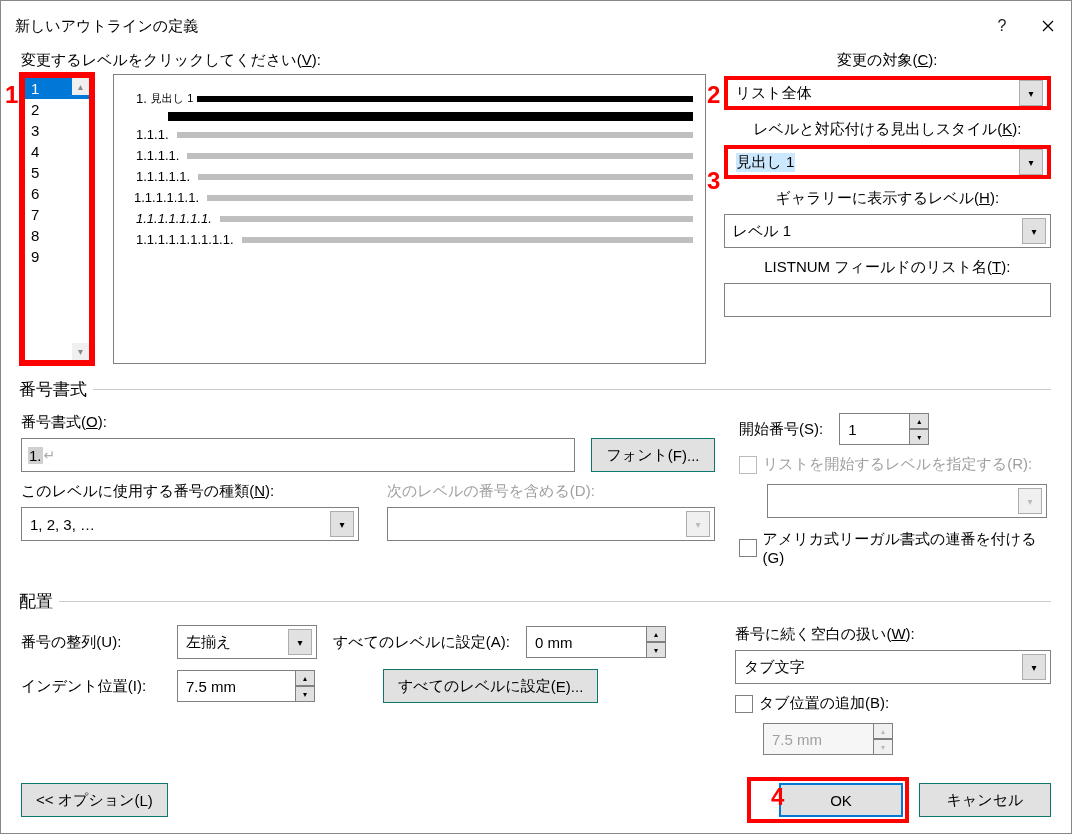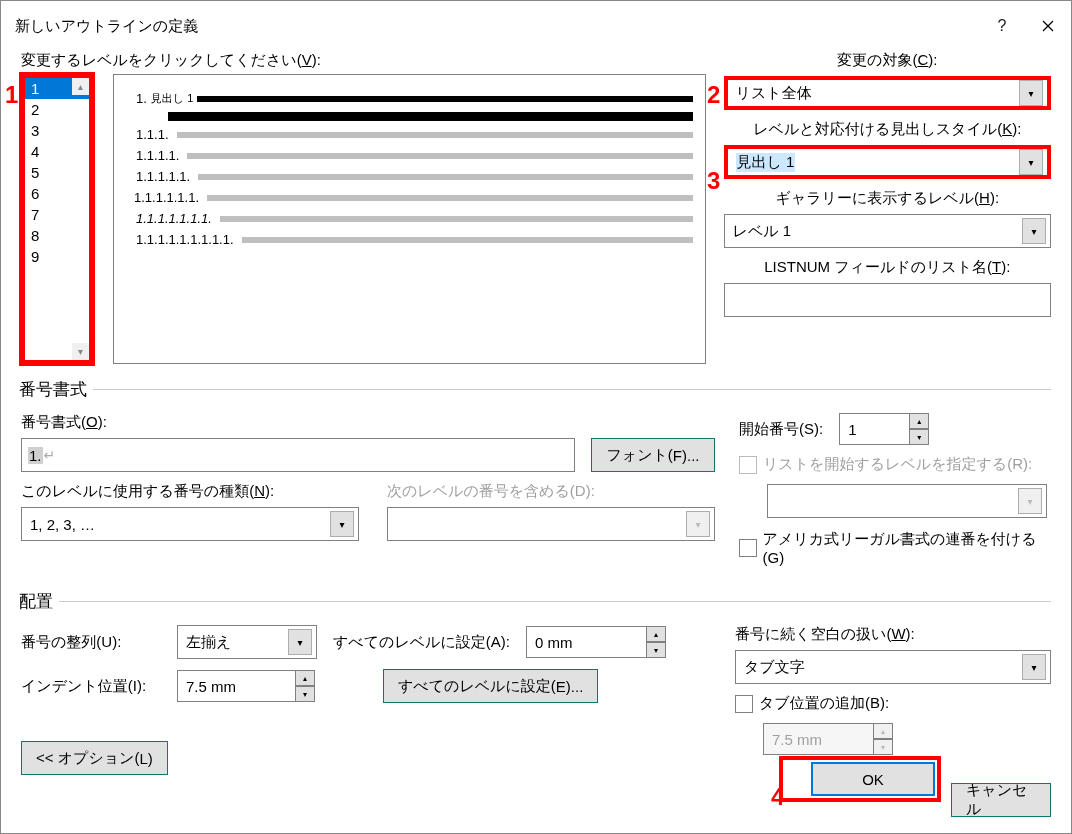--- a/index.html
+++ b/index.html
@@ -338,16 +338,16 @@
     <div class="btn-std">
       <span>&lt;&lt; オプション(</span>
         <span class="u">L</span>
         <span>)</span>
     </div>
     <div class="bottom-right">
       <div style="position:relative;padding-left:26px;">
         <div style="position:absolute; inset:-6px; border:4px solid #ff0000;"></div>
         <div class="ok-btn">OK</div>
       </div>
-      <div class="btn-std" style="width:100px;margin-top:42px;">キャンセル</div>
+      <div class="btn-std" style="width:132px;">キャンセル</div>
     </div>
   </div>
 </div>
 
 </body></html>

